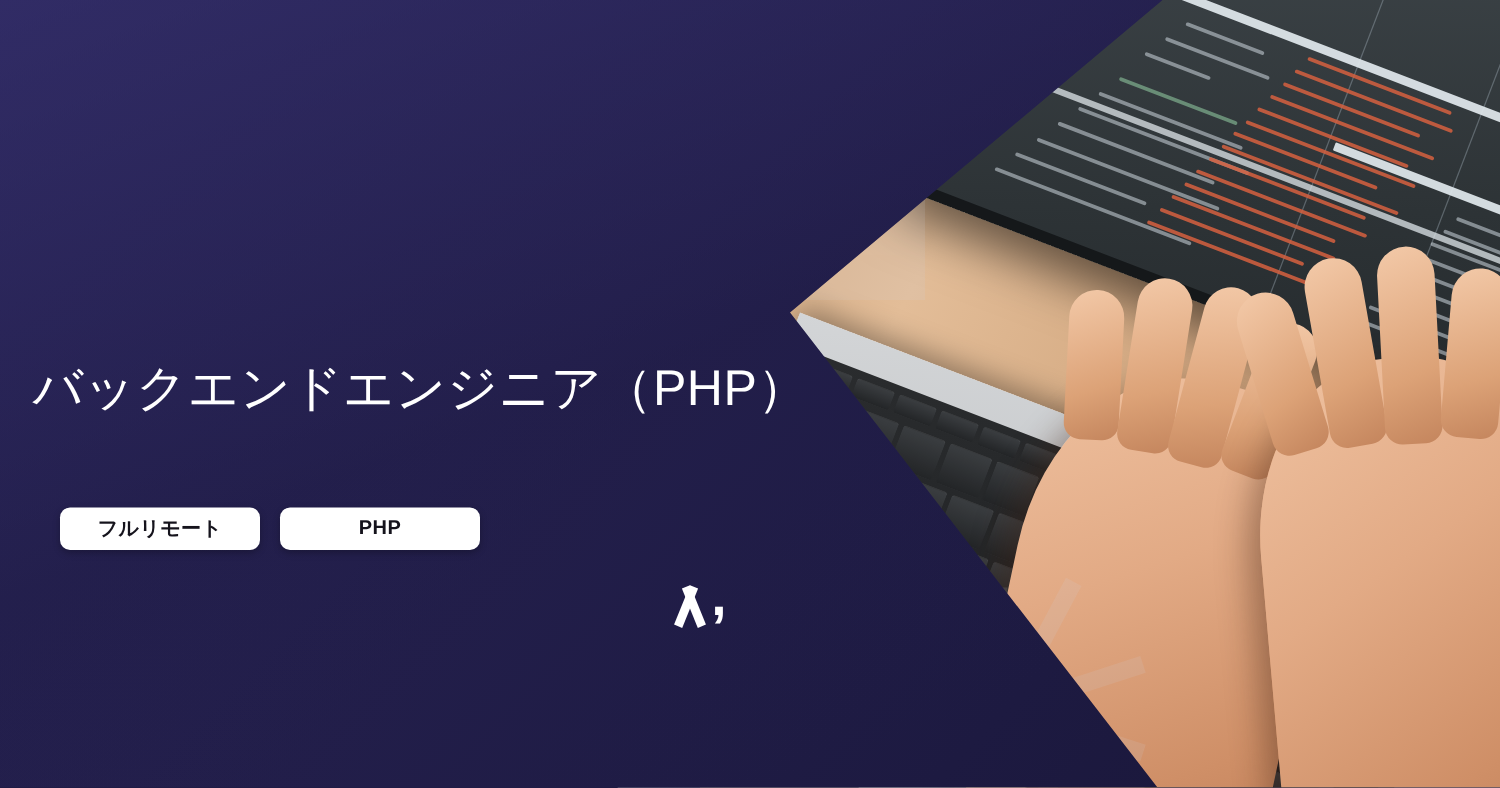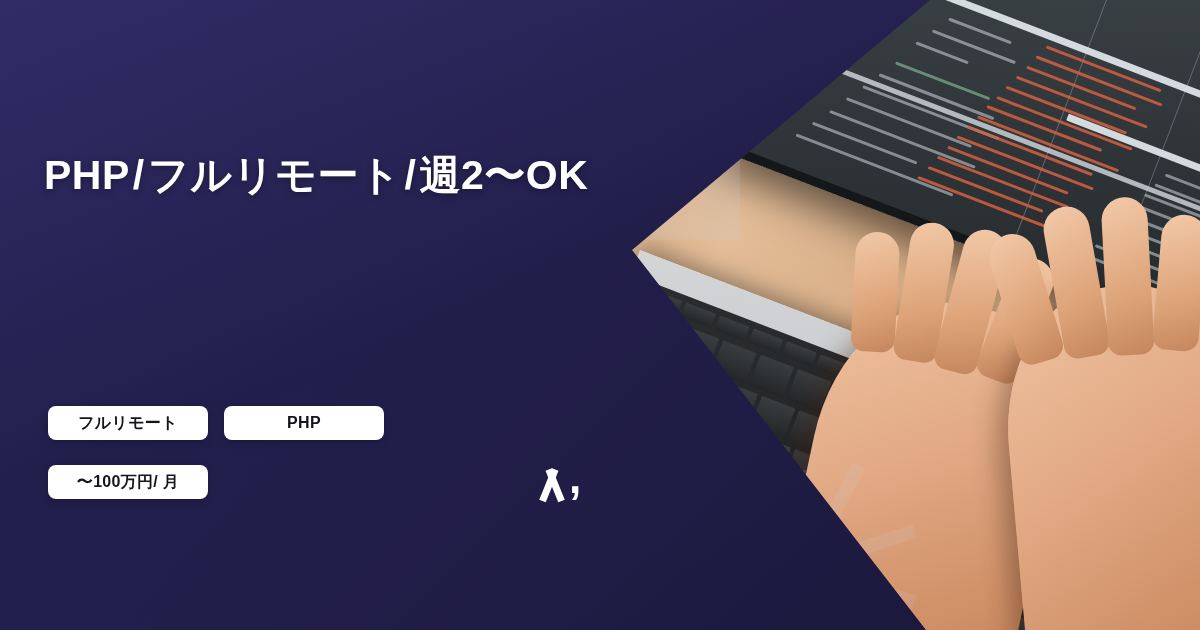--- a/index.html
+++ b/index.html
@@ -423,27 +423,26 @@
     <i style="left:690px; top:560px;width:230px; height:14px; transform:rotate(-62deg);"></i>
     <i style="left:790px; top:470px;width:16px;  height:120px;"></i>
     <i style="left:60px;  top:480px;width:260px; height:120px;"></i>
   </div>
 
   <div class="navy"></div>
   <div class="navy-soft"></div>
 
   <div class="content">
 
-    <div class="headline"><span>PHP</span><span class="slash">/</span><span>フルリモート</span><span class="slash">/</span><span>週2〜OK</span></div>
-
+
+    <div class="sub2">バックエンドエンジニア（PHP）</div>
 
     <div class="tags">
       <div class="tag">フルリモート</div>
       <div class="tag">PHP</div>
-      <div class="tag">〜100万円/ 月</div>
     </div>
 
     <div class="logo">
       <span class="logo-lambda"></span>
       <span class="logo-comma">,</span>
     </div>
 
   </div>
 </div>
 

